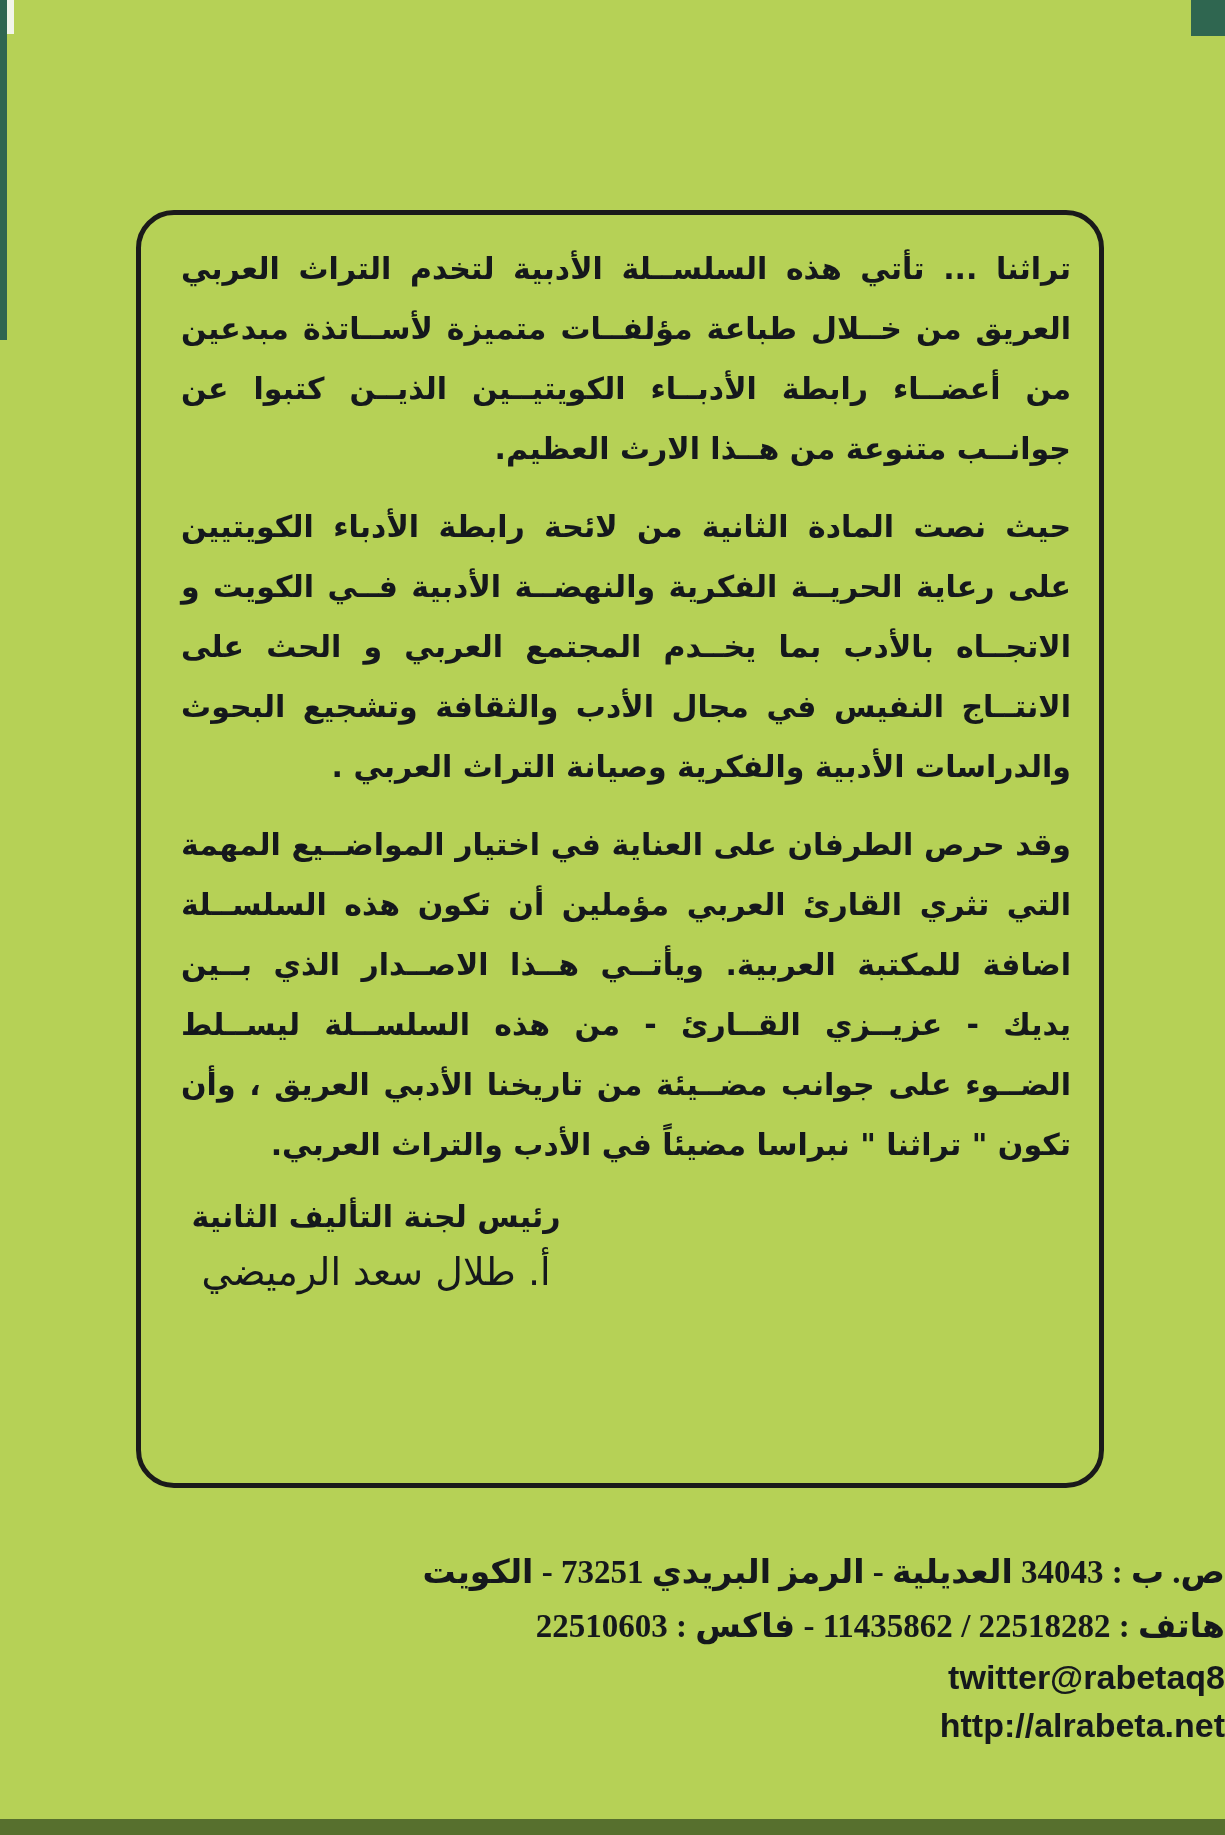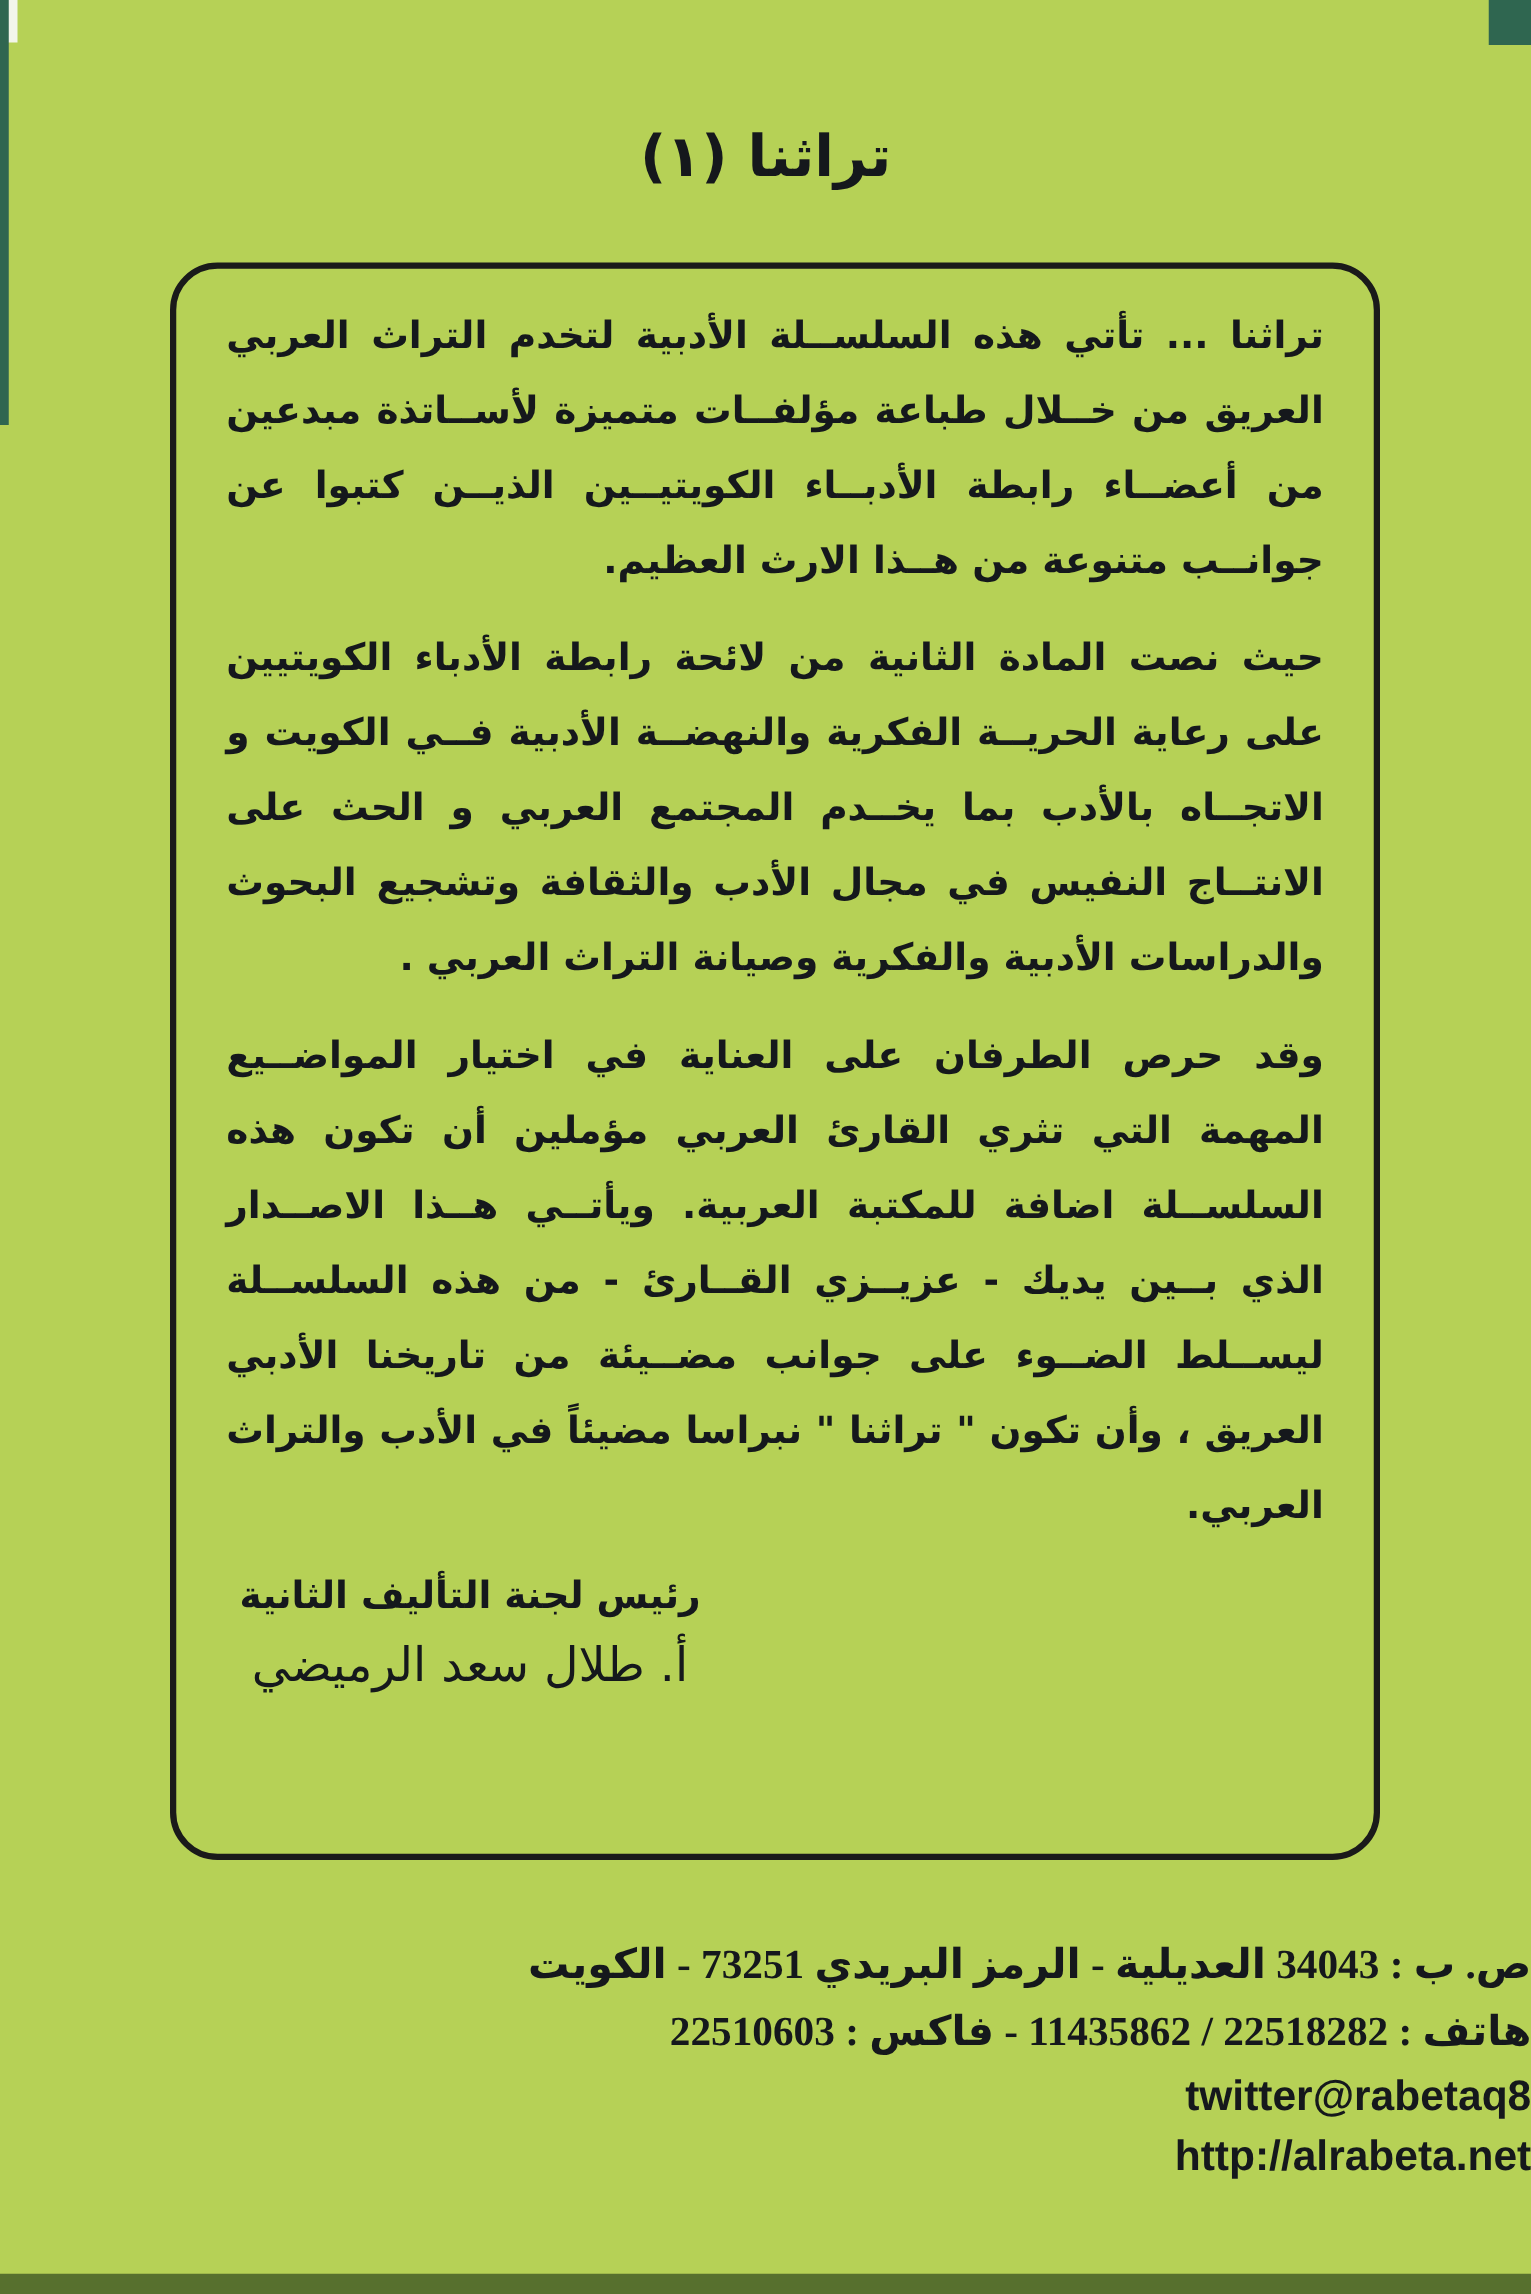--- a/index.html
+++ b/index.html
@@ -28,21 +28,21 @@
     font-weight: bold;
     letter-spacing: 1px;
   }
   .box {
     position: absolute;
     left: 136px; top: 210px;
     width: 968px; height: 1278px;
     box-sizing: border-box;
     border: 5px solid #1a1a1a;
     border-radius: 38px;
-    padding: 24px 40px 0 40px;
+    padding: 24px 28px 0 40px;
     direction: rtl;
   }
   .box p {
     margin: 0 0 18px 0;
     font-size: 30px;
     font-weight: bold;
     line-height: 60px;
     text-align: justify;
     text-align-last: right;
   }
@@ -84,21 +84,20 @@
 </head>
 <body>
 
 <div class="page">
 
   <div class="notch-tl"></div>
   <div class="edge-left"></div>
   <div class="corner-tr"></div>
   <div class="strip-bottom"></div>
 
-  <div class="title">تراثنا (١)</div>
 
   <div class="box">
     <p>تراثنا ... تأتي هذه السلســلة الأدبية لتخدم التراث العربي العريق من خــلال طباعة مؤلفــات متميزة لأســاتذة مبدعين من أعضــاء رابطة الأدبــاء الكويتيــين الذيــن كتبوا عن جوانــب متنوعة من هــذا الارث العظيم.</p>
     <p>حيث نصت المادة الثانية من لائحة رابطة الأدباء الكويتيين على رعاية الحريــة الفكرية والنهضــة الأدبية فــي الكويت و الاتجــاه بالأدب بما يخــدم المجتمع العربي و الحث على الانتــاج النفيس في مجال الأدب والثقافة وتشجيع البحوث والدراسات الأدبية والفكرية وصيانة التراث العربي .</p>
     <p>وقد حرص الطرفان على العناية في اختيار المواضــيع المهمة التي تثري القارئ العربي مؤملين أن تكون هذه السلســلة اضافة للمكتبة العربية. ويأتــي هــذا الاصــدار الذي بــين يديك - عزيــزي القــارئ - من هذه السلســلة  ليســلط الضــوء على جوانب مضــيئة من تاريخنا الأدبي العريق ، وأن تكون " تراثنا " نبراسا مضيئاً في الأدب والتراث العربي.</p>
 
     <div class="signature">
       <div class="signature-role">رئيس لجنة التأليف الثانية</div>
       <div class="signature-name">أ. طلال سعد الرميضي</div>
     </div>

